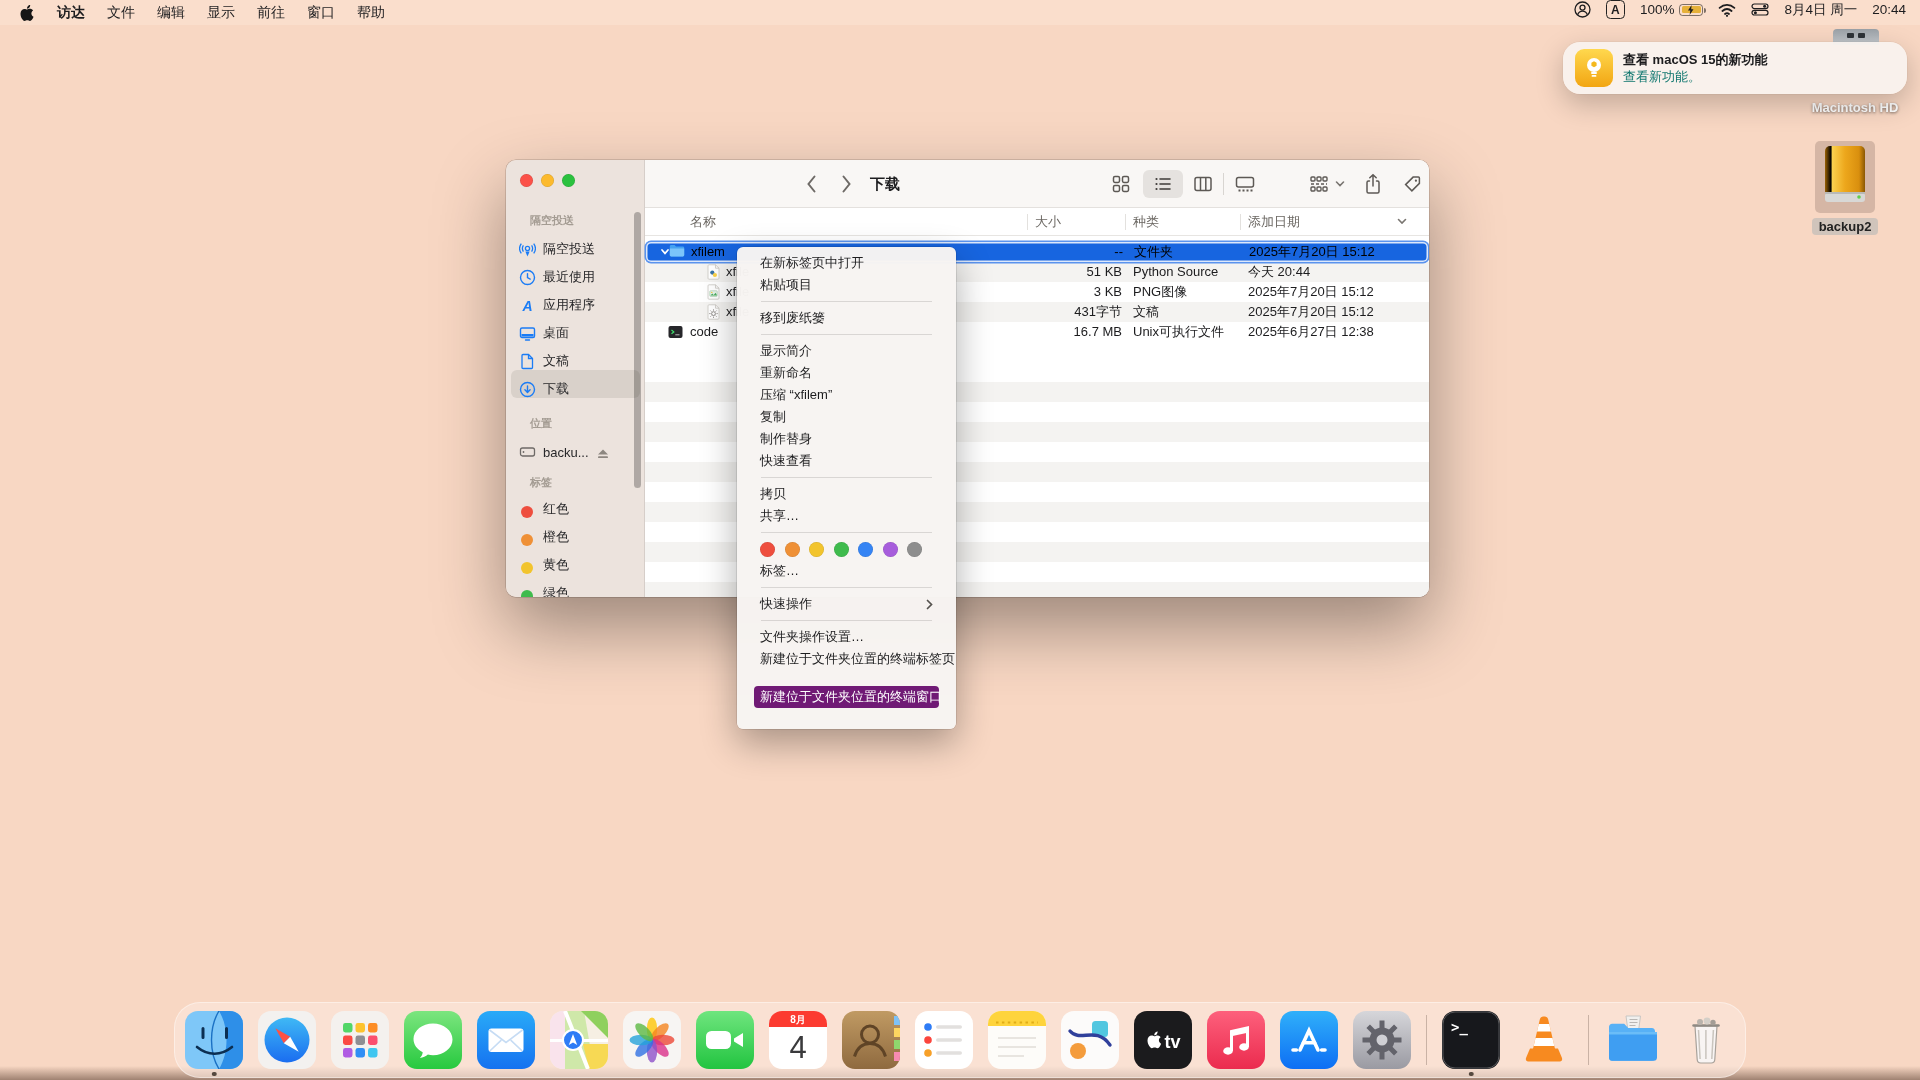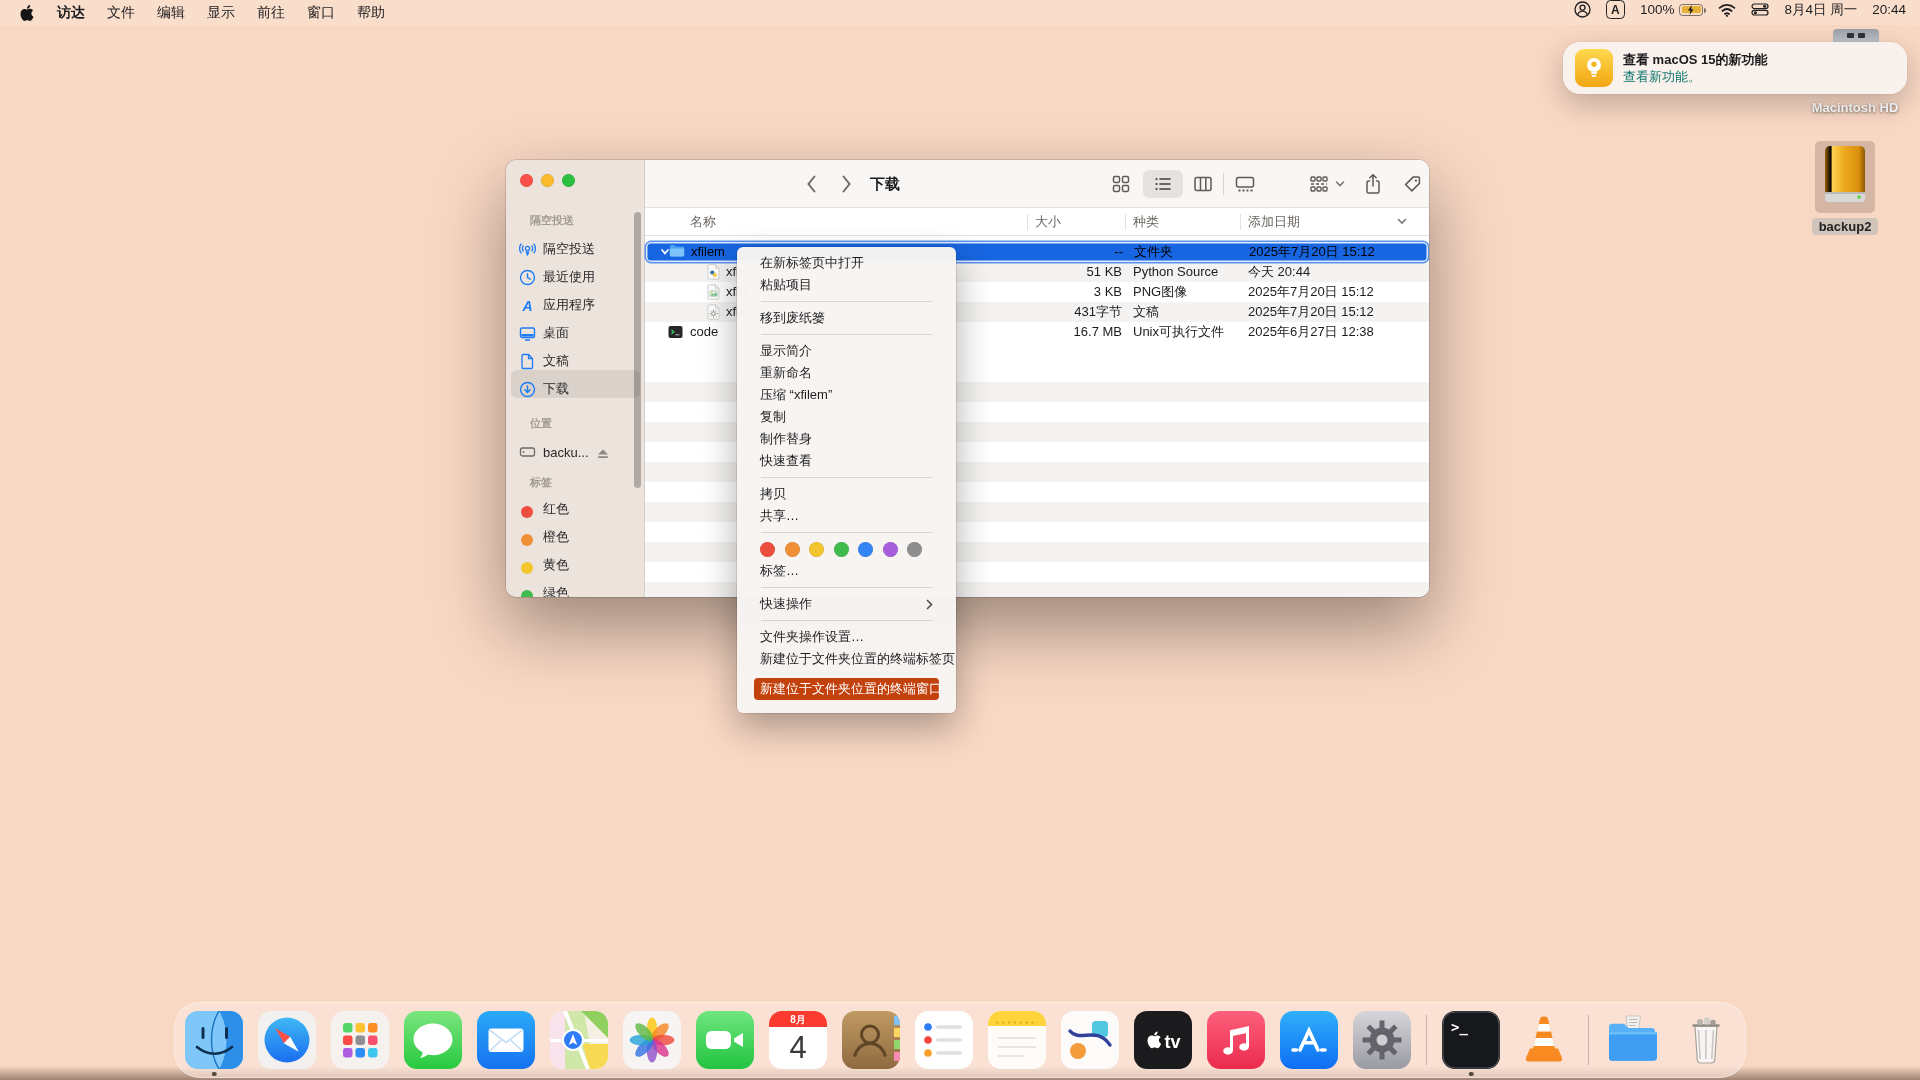--- a/index.html
+++ b/index.html
@@ -67,21 +67,21 @@
   .c-size{width:137px;text-align:right;left:340px}
   .c-kind{left:488px}
   .c-date{left:603px}
   .row-ic{position:absolute;top:2px;width:16px;height:16px}
   .row-chev{position:absolute;top:5px;left:14px}
 
   
   .ctx{position:absolute;left:737px;top:247px;width:219px;background:rgba(247,244,242,.98);border-radius:6px;padding:5px 12px;box-shadow:0 0 0 .5px rgba(0,0,0,.18),0 14px 36px rgba(0,0,0,.32);z-index:50;font-size:13px;color:#1d1d1f}
   .mi{height:22px;line-height:22px;padding:0 11px;white-space:nowrap;display:flex;align-items:center}
   .mi .lbl{flex:1}
-  .mi.hl{background:#c2410c;color:#fff;margin:8px 5px;padding:0 6px;border-radius:4px}
+  .mi.hl{background:#701a75;color:#fff;margin:16px 5px;padding:0 6px;border-radius:4px}
   .mi .sub{color:#55524e;display:flex}
   .msep{height:1px;background:rgba(0,0,0,.12);margin:5px 12px}
   .mcolors{height:22px;display:flex;align-items:center;gap:9.5px;padding:0 11px}
   .mdot{width:15px;height:15px;border-radius:50%;box-shadow:inset 0 0 0 .5px rgba(0,0,0,.12)}
 
   
   .dock{position:absolute;left:50%;transform:translateX(-50%);top:1002px;height:76px;background:rgba(250,231,219,.65);border:1px solid rgba(255,255,255,.4);border-radius:26px;display:flex;align-items:center;padding:0 10px;gap:15px;z-index:20}
   .ditem{width:58px;height:58px;position:relative;flex:none}
   .ditem svg{width:58px;height:58px}
   .ddot{position:absolute;left:50%;transform:translateX(-50%);bottom:-7px;width:4.5px;height:4.5px;border-radius:50%;background:#55493f}

